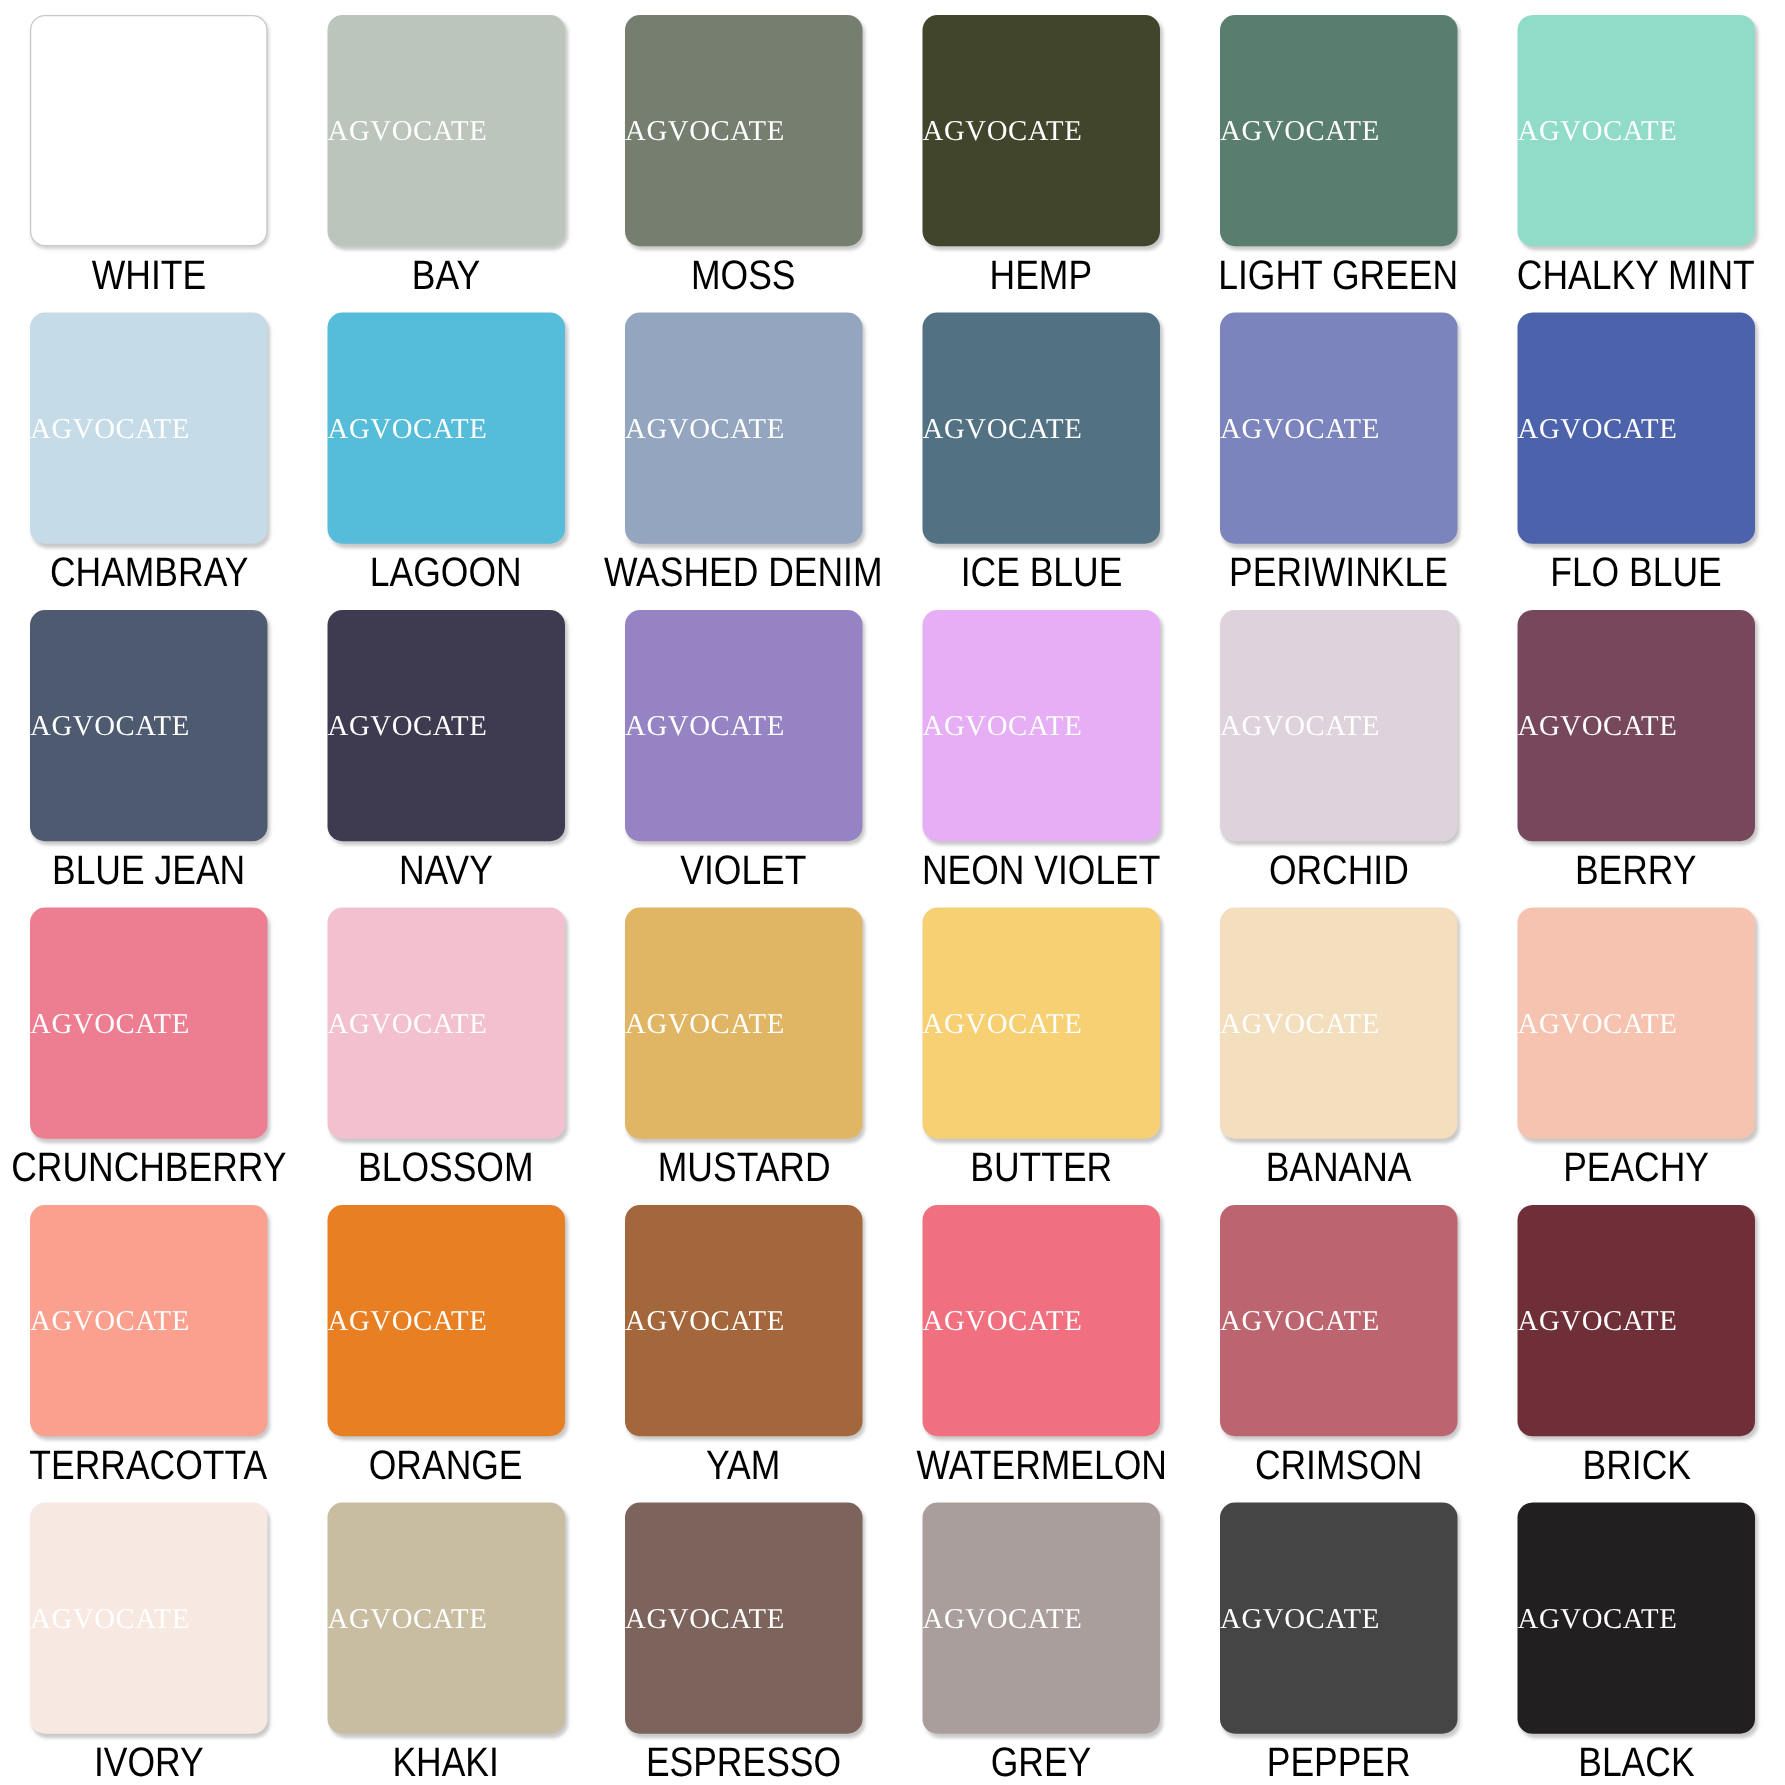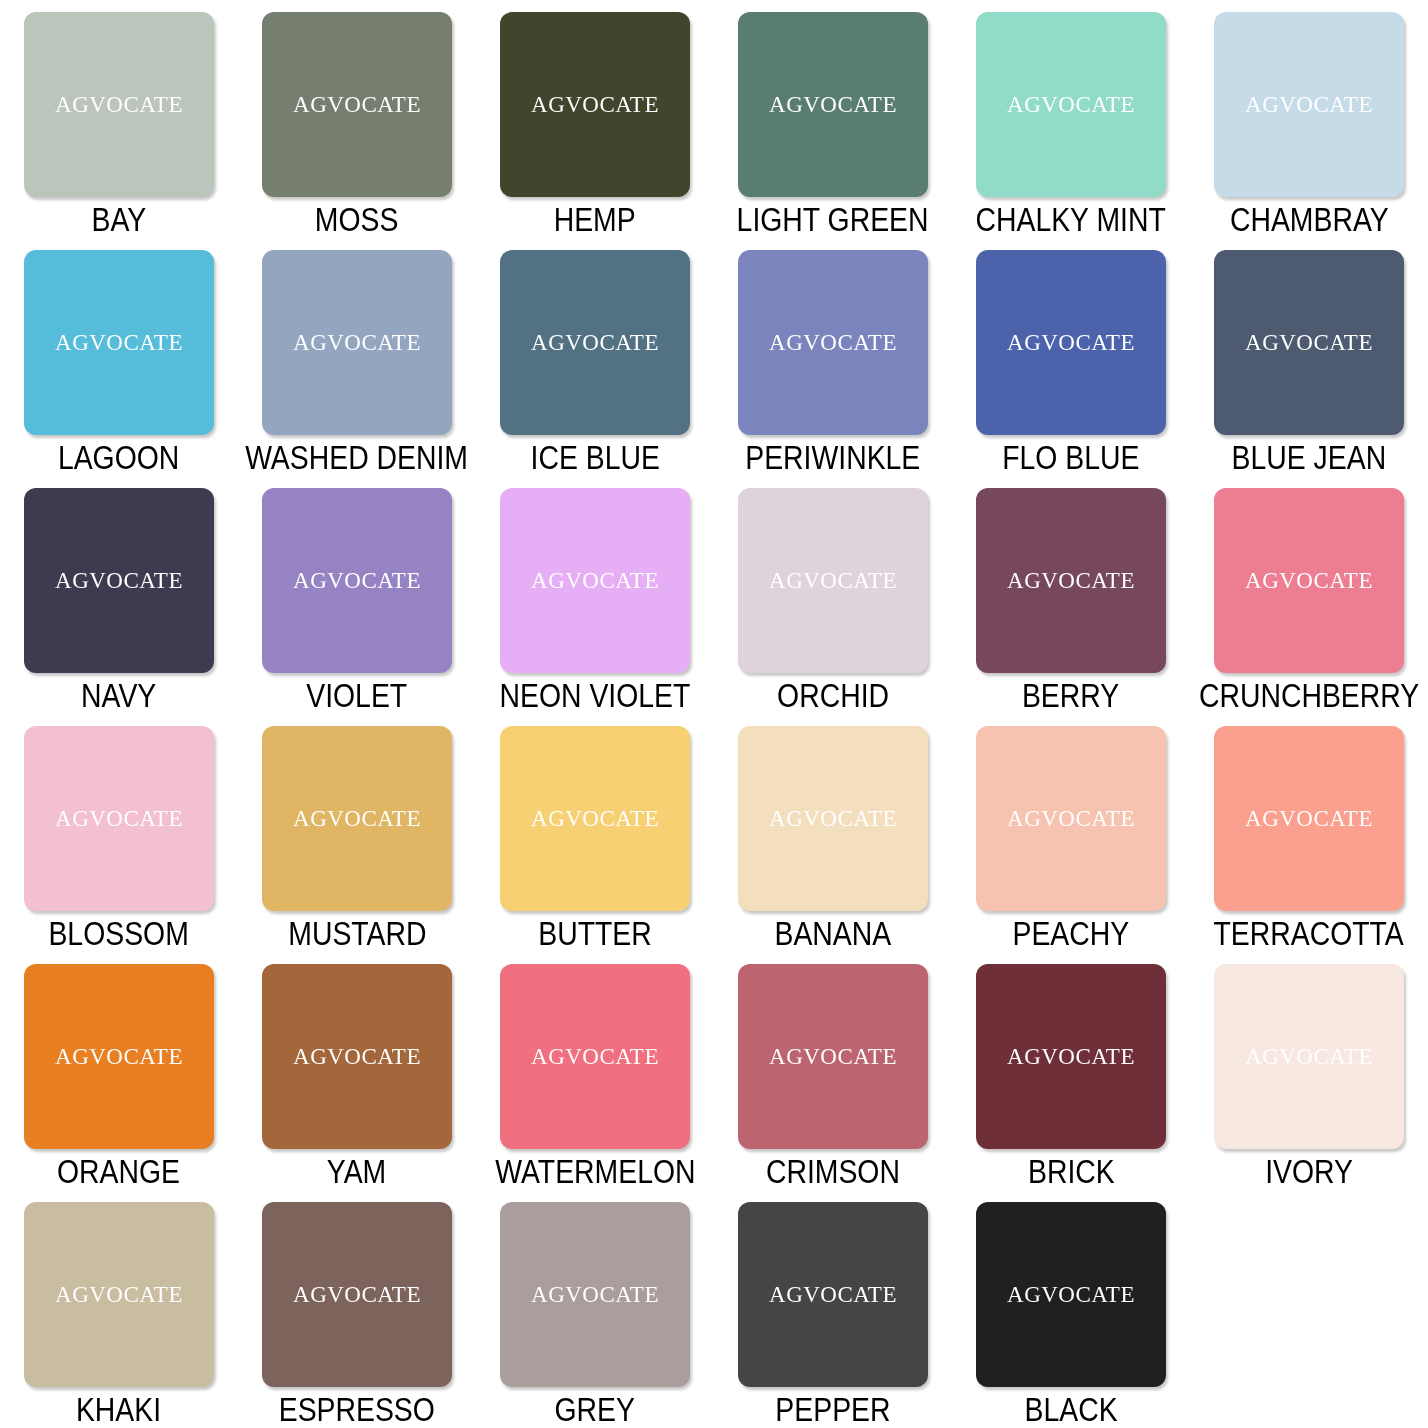--- a/index.html
+++ b/index.html
@@ -28,21 +28,21 @@
   }
   .chip {
     position: relative;
     width: 190px;
     height: 185px;
     margin-top: 12px;
     border-radius: 12px;
     box-sizing: border-box;
     display: flex;
     align-items: center;
-    justify-content: center;
+    justify-content: flex-start;
     box-shadow: 2px 3px 3px rgba(0,0,0,0.22);
   }
   .chip.is-white {
     border: 1px solid #c9c9c9;
     box-shadow: 1px 2px 3px rgba(0,0,0,0.18);
   }
   .brandmark {
     font-family: "Liberation Serif", serif;
     font-size: 23px;
     letter-spacing: 0.5px;
@@ -64,20 +64,26 @@
     text-align: center;
     transform: scaleX(0.86);
     transform-origin: center top;
   }
 </style>
 </head>
 <body>
 
 <div id="palette-grid">
     <div class="swatch-cell">
+      <div class="chip is-white" style="background-color: rgb(255, 255, 255);">
+        <span class="brandmark">AGVOCATE</span>
+      </div>
+      <div class="chip-label">WHITE</div>
+    </div>
+    <div class="swatch-cell">
       <div class="chip" style="background-color: rgb(188, 197, 187);">
         <span class="brandmark">AGVOCATE</span>
       </div>
       <div class="chip-label">BAY</div>
     </div>
     <div class="swatch-cell">
       <div class="chip" style="background-color: rgb(118, 126, 112);">
         <span class="brandmark">AGVOCATE</span>
       </div>
       <div class="chip-label">MOSS</div>

